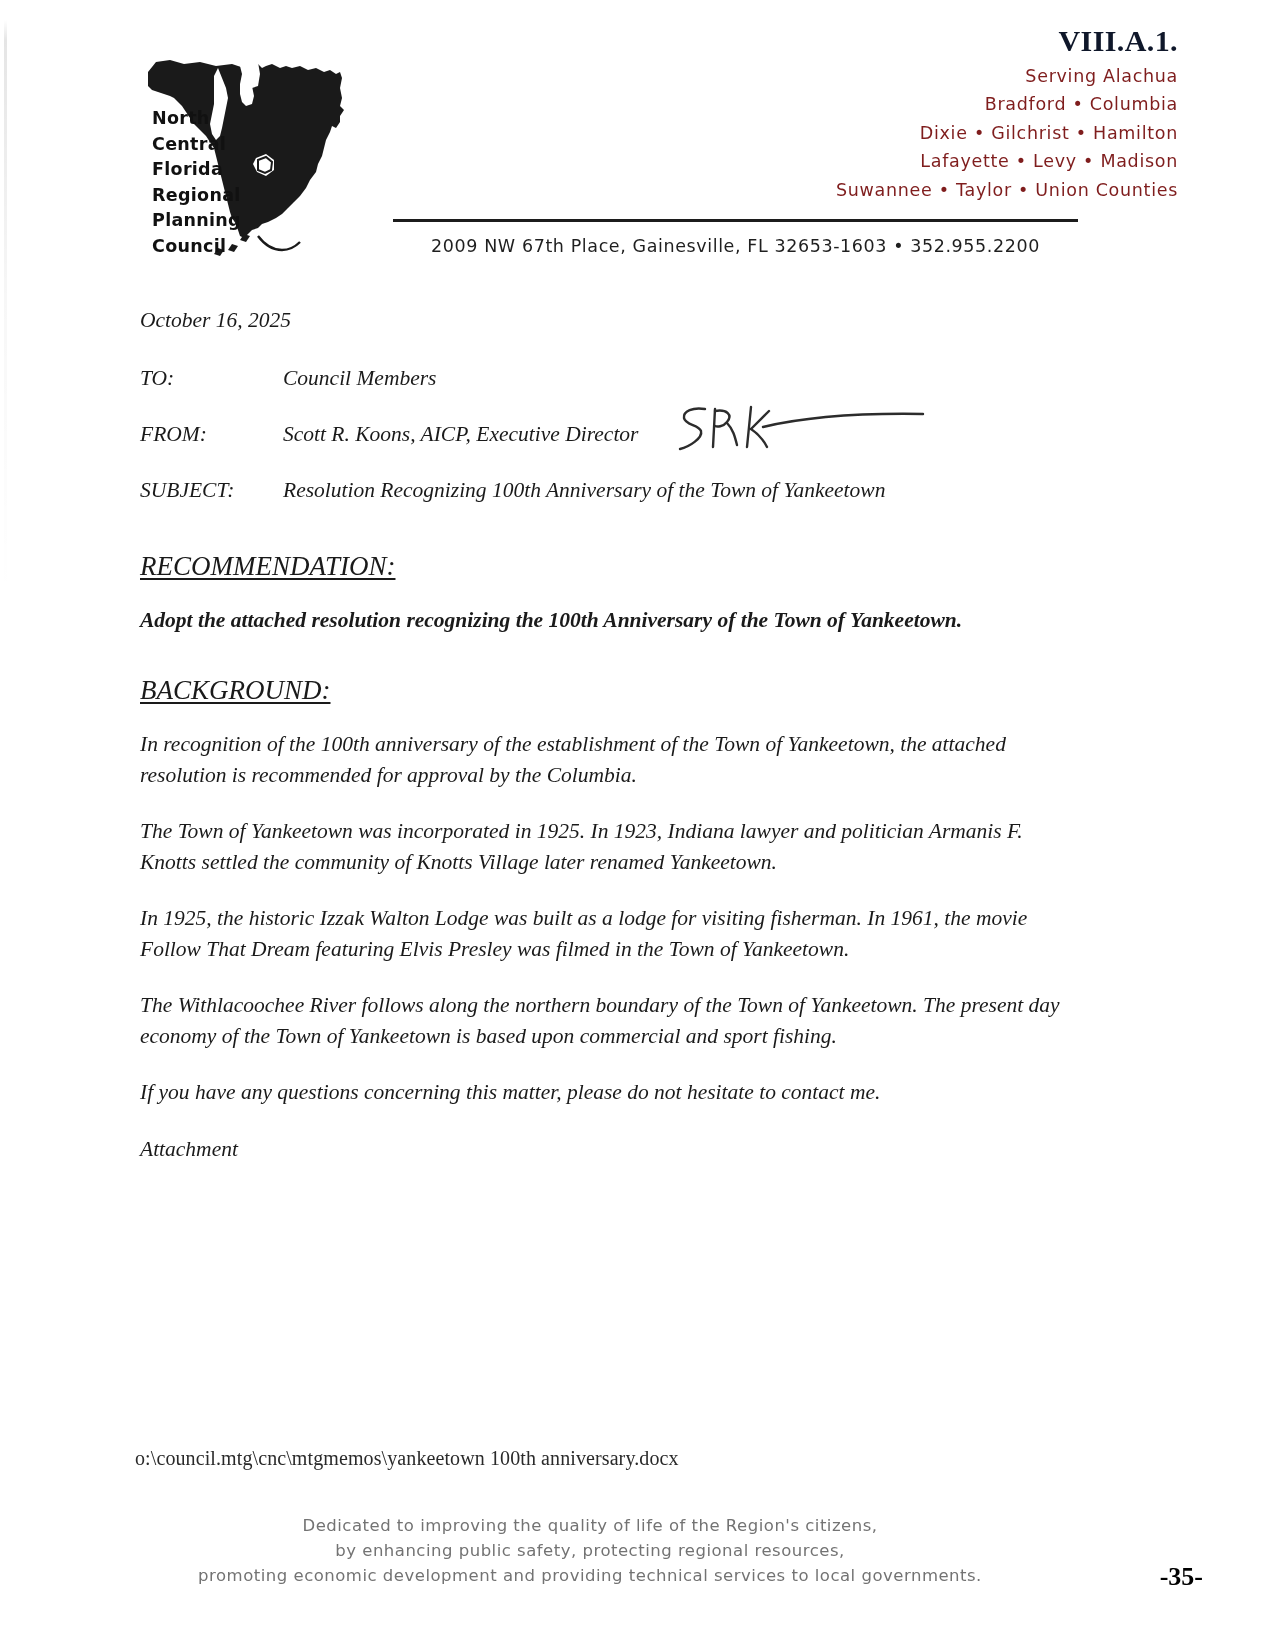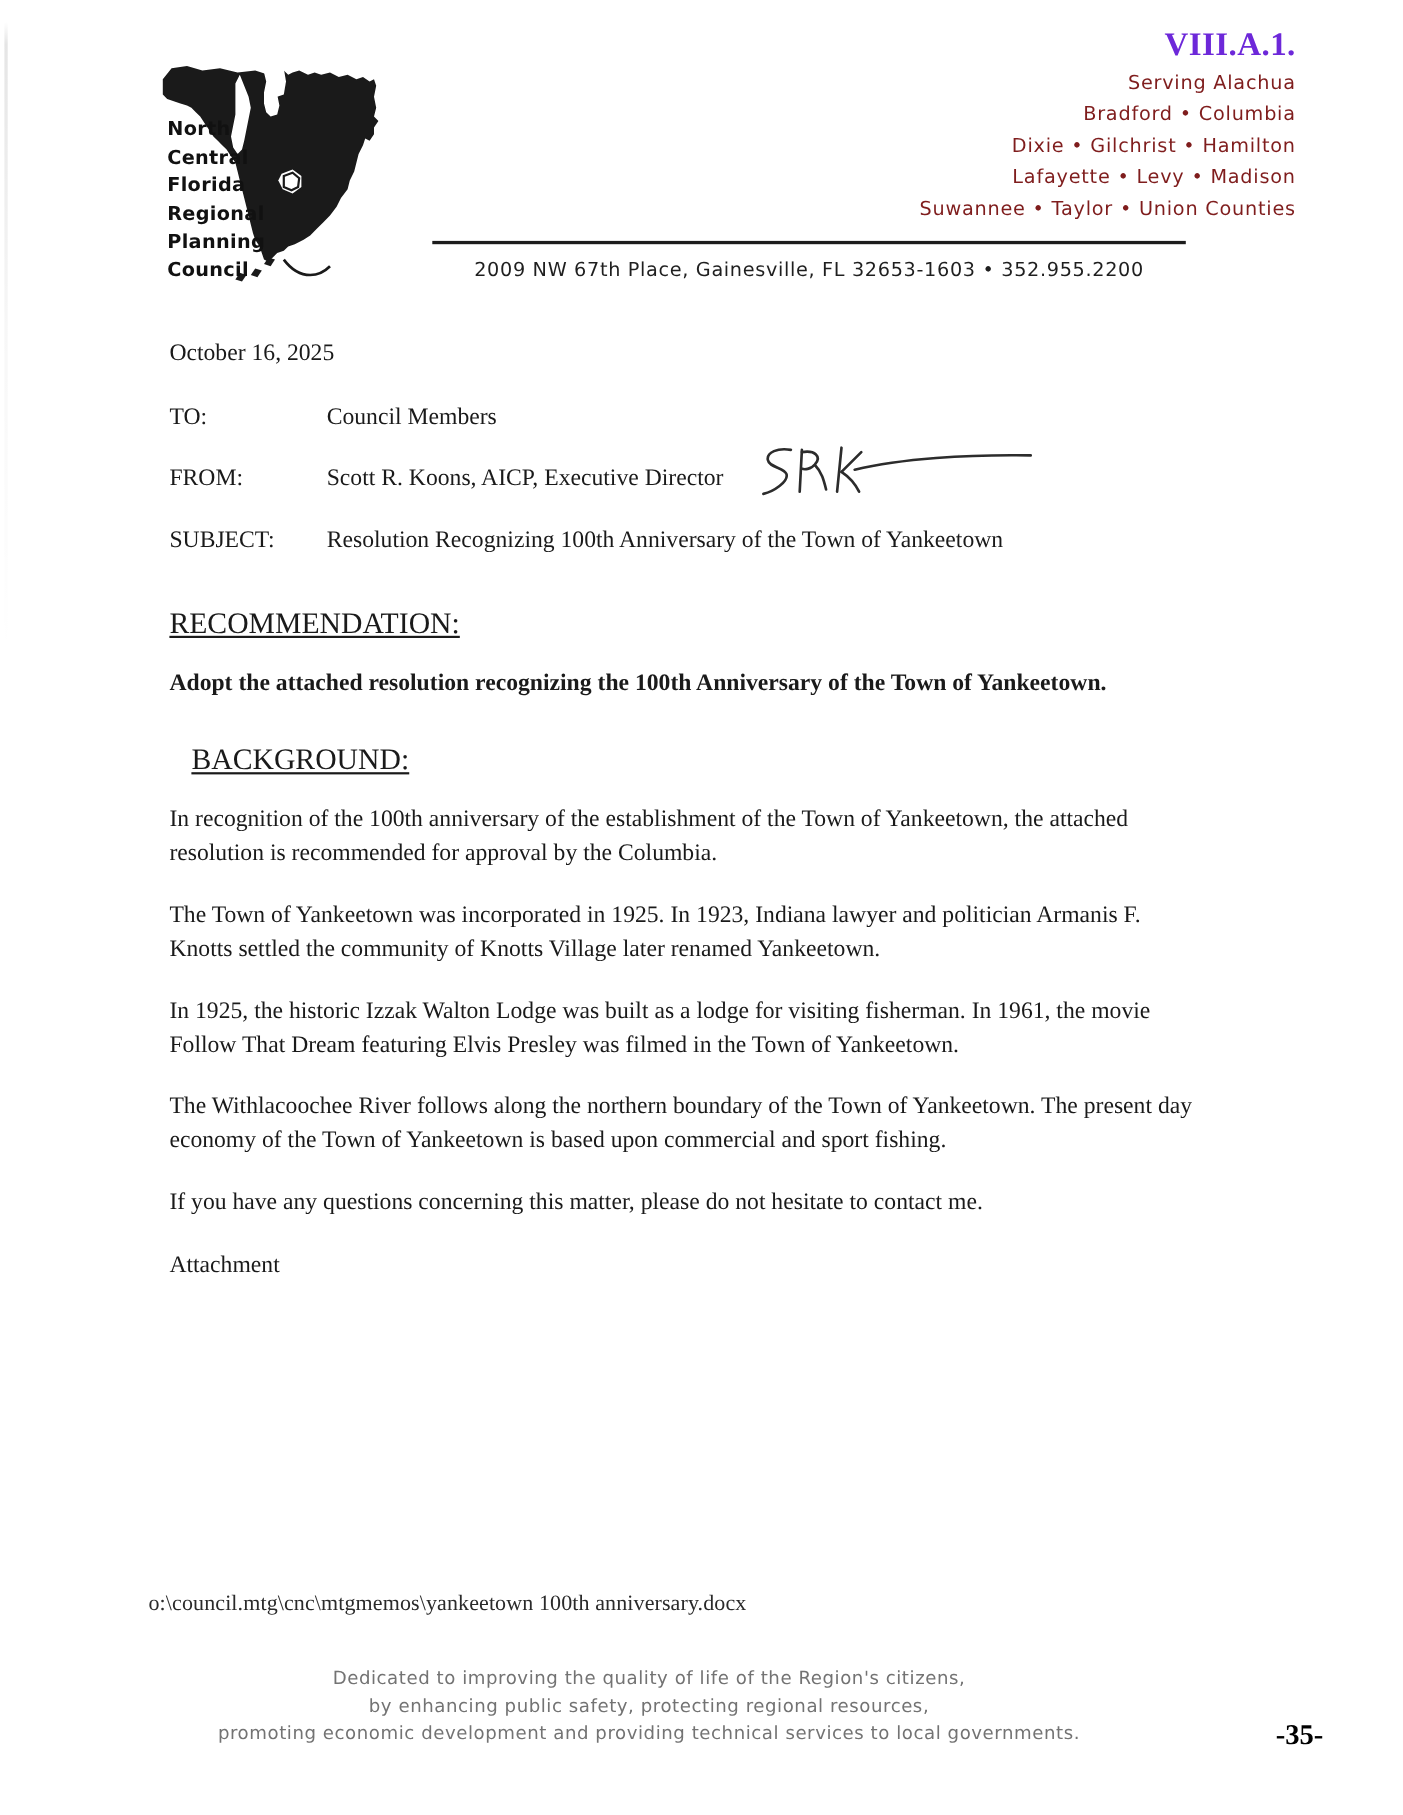--- a/index.html
+++ b/index.html
@@ -47,21 +47,21 @@
   }
 
   .agenda-tag {
     position: absolute;
     right: 97px;
     top: 24px;
     font-family: "Liberation Serif", "DejaVu Serif", serif;
     font-weight: bold;
     font-size: 30px;
     letter-spacing: 0.4px;
-    color: #6d28d9;
+    color: #0f172a;
     white-space: nowrap;
   }
 
   .logo-block {
     position: absolute;
     left: 140px;
     top: 48px;
     width: 230px;
     height: 215px;
   }
@@ -117,23 +117,24 @@
     font-family: "DejaVu Sans", sans-serif;
     font-size: 17.5px;
     letter-spacing: 0.6px;
     color: #1f1f1f;
     white-space: nowrap;
   }
 
   
   .body-area {
     position: absolute;
-    left: 154px;
+    left: 140px;
     top: 305px;
     width: 935px;
+    font-style: italic;
   }
 
   .memo-date {
     font-size: 21.5px;
     line-height: 30px;
     margin-bottom: 28px;
   }
 
   .memo-row {
     display: flex;
@@ -163,21 +164,21 @@
   }
 
   .section-head {
     font-size: 27px;
     line-height: 30px;
     text-decoration: underline;
     text-underline-offset: 3px;
     margin-top: 46px;
     margin-bottom: 24px;
   }
-  .section-head.tight { margin-top: 40px; margin-left: 20px; }
+  .section-head.tight { margin-top: 40px; }
 
   .bold-line {
     font-size: 21.5px;
     line-height: 30px;
     font-weight: bold;
     margin-bottom: 8px;
   }
 
   .para {
     font-size: 21.5px;

